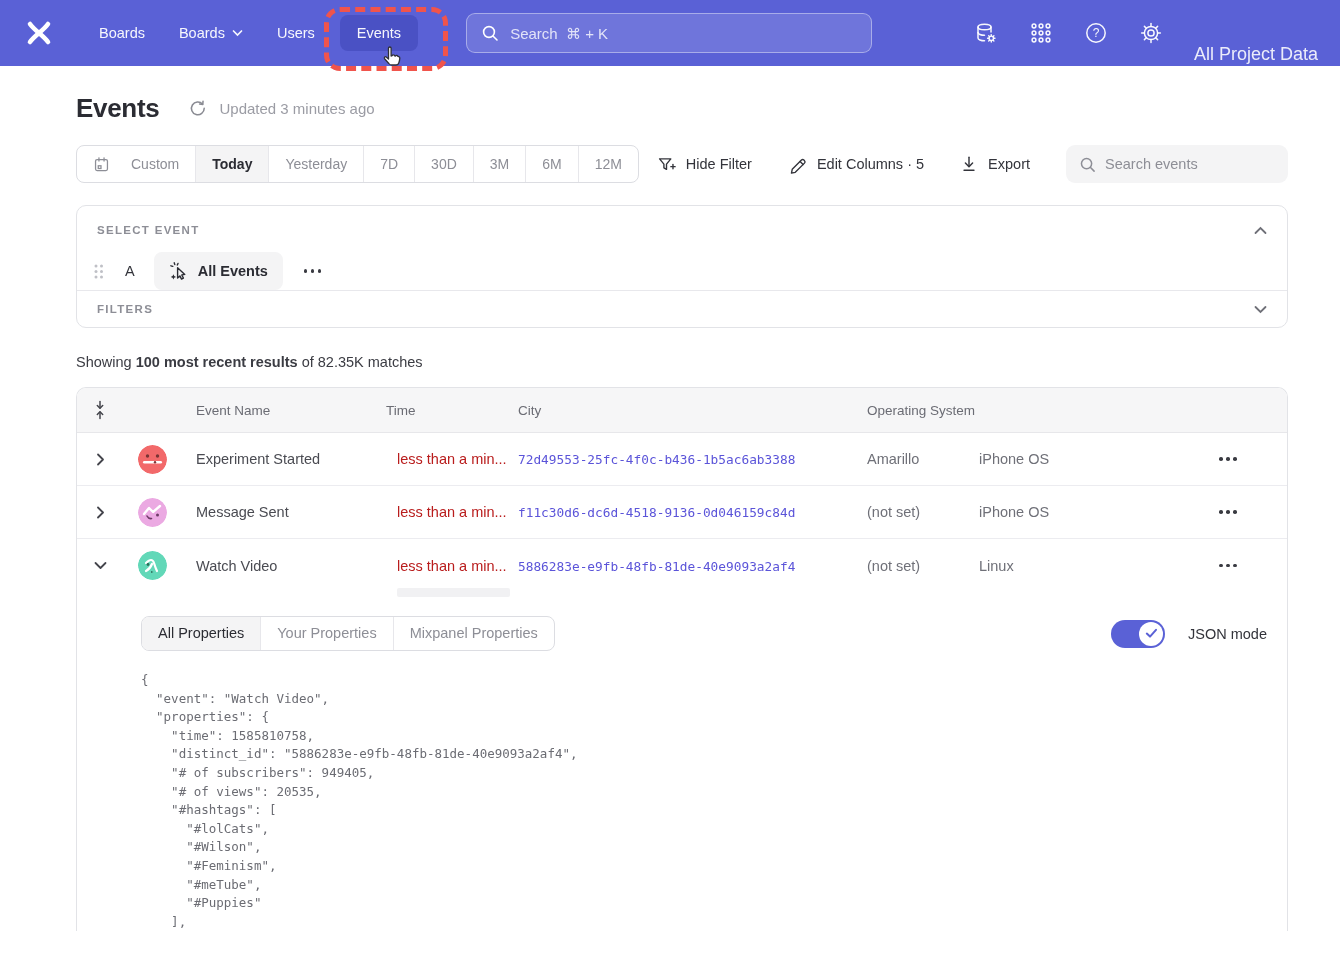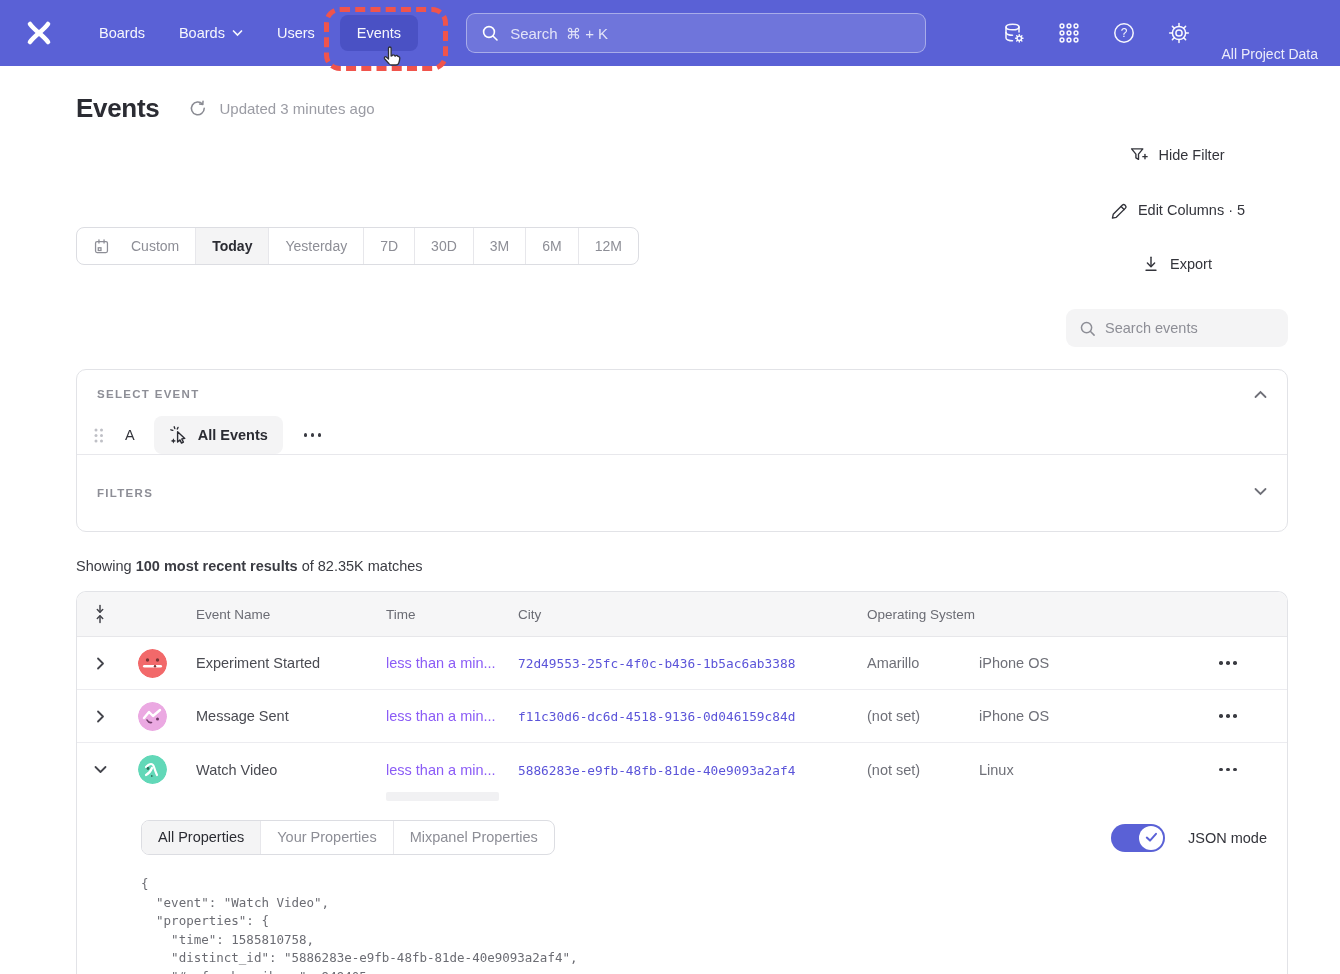--- a/index.html
+++ b/index.html
@@ -11,82 +11,82 @@
     padding:0 22px; position:relative; z-index:10; }
   .logo { width:34px; height:34px; flex:0 0 auto; }
   .nav-items { display:flex; align-items:center; margin-left:26px; }
   .nav-item { color:rgba(255,255,255,.95); font-size:14.5px; padding:10px 17px;
     display:flex; align-items:center; gap:7px; border-radius:8px; cursor:pointer; }
   .nav-item.active { background:#4a51c4; }
   .events-wrap { position:relative; margin-left:8px; }
   .annotation-box { position:absolute; left:-16px; right:-30px; top:-8px; bottom:-20px;
     border:5px dashed #f0544c; border-radius:16px; pointer-events:none; z-index:50; }
   .hand-cursor { position:absolute; left:40px; top:30px; z-index:51; }
-  .nav-search { margin-left:48px; width:460px; height:40px; border-radius:9px;
+  .nav-search { margin-left:48px; width:406px; height:40px; border-radius:9px;
     background:rgba(255,255,255,.13); border:1px solid rgba(255,255,255,.40);
     display:flex; align-items:center; gap:11px; padding:0 14px; }
   .nav-search input { flex:1; background:transparent; border:none; outline:none;
     color:#fff; font-size:15px; font-family:inherit; }
   .nav-search input::placeholder { color:rgba(255,255,255,.80); }
   .nav-right { margin-left:auto; display:flex; align-items:center; gap:31px; }
   .nav-icon { width:24px; height:24px; cursor:pointer; }
   .project { display:flex; align-items:center; gap:14px; cursor:pointer;flex-direction:column; }
   .project-name { font-weight:700; font-size:14.5px; color:#fff; line-height:19px; }
-  .project-scope { font-size:14px; color:rgba(255,255,255,.88); line-height:16px;margin-top:44px; }
+  .project-scope { font-size:18px; color:rgba(255,255,255,.88); line-height:16px;margin-top:44px; }
 
   
   .content { width:1212px; margin-left:76px; }
   .title-row { margin-top:27px; display:flex; align-items:center; }
   .page-title { font-size:26px; font-weight:700; letter-spacing:-.3px; color:#2b2c33; }
   .refresh { margin-left:30px; cursor:pointer; display:flex; }
   .updated { margin-left:12px; font-size:15px; color:#9b9ca4; }
 
   .controls-row { margin-top:21px; display:flex; align-items:center; }
   .seg-group { display:flex; border:1px solid #dcdde2; border-radius:8px; overflow:hidden; background:#fff; }
   .seg { line-height:36px; padding:0 16px; font-size:14px; color:#8d8e96;
     border-left:1px solid #e7e7eb; cursor:pointer; display:flex; align-items:center; gap:21px; white-space:nowrap; }
   .seg:first-child { border-left:none; }
   .seg.active { background:#f4f4f5; color:#2b2c33; font-weight:700; }
-  .tools { margin-left:auto; display:flex; align-items:center; gap:36px;flex-direction:column; }
+  .tools { margin-left:auto; display:flex; align-items:center; gap:36px; }
   .tool-btn { display:flex; align-items:center; gap:10px; font-size:14.5px; font-weight:500;
     color:#33343b; cursor:pointer; white-space:nowrap; }
   .search-events { width:222px; height:38px; background:#f4f4f5; border-radius:9px;
     display:flex; align-items:center; gap:9px; padding:0 13px; }
   .search-events input { flex:1; min-width:0; background:transparent; border:none; outline:none;
     font-size:14.5px; color:#44454c; font-family:inherit; }
   .search-events input::placeholder { color:#8d8e96; }
 
   .card { margin-top:22px; border:1px solid #e2e3e7; border-radius:10px; background:#fff; }
   .qb-head { display:flex; justify-content:space-between; align-items:center; padding:18px 20px 0; }
   .section-label { font-size:11.5px; font-weight:700; letter-spacing:1.3px; color:#8d8e96; }
   .event-row { display:flex; align-items:center; margin:16px 0 0 16px; }
   .row-letter { font-size:14.5px; color:#33343b; margin:0 19px 0 21px; }
   .event-chip { display:flex; align-items:center; gap:9px; background:#f4f4f5; border-radius:8px;
     padding:9px 15px; font-size:14.5px; font-weight:700; color:#2b2c33; cursor:pointer; }
   .dots { display:flex; gap:3.5px; margin-left:19px; cursor:pointer; padding:6px 2px; }
   .dots i { width:3.5px; height:3.5px; border-radius:50%; background:#3a3b42; }
   .add-row { display:flex; align-items:center; gap:10px; margin:16px 0 19px 70px;
     font-size:14.5px; font-weight:500; color:#2b2c33; cursor:pointer; }
-  .filters-row { border-top:1px solid #e8e8ec; padding:32px 20px; display:flex;
-    justify-content:space-between; align-items:flex-start; }
+  .filters-row { border-top:1px solid #e8e8ec; padding:12px 20px; display:flex;
+    justify-content:space-between; align-items:center; }
 
   .results-line { margin-top:26px; font-size:14.5px; color:#3b3c43; }
 
   .table-card { margin-top:17px; border:1px solid #e2e3e7; border-bottom:none;
     border-radius:10px 10px 0 0; overflow:hidden; background:#fff; }
   .grid-row { display:grid; grid-template-columns:46px 73px 190px 132px 349px 112px 190px 1fr;
     align-items:center; }
   .thead { background:#f6f6f7; height:45px; border-bottom:1px solid #e7e7ea;
     font-size:13.5px; color:#6b6c74; }
   .trow { height:53px; border-bottom:1px solid #ececf0; font-size:14.5px; }
   .trow.expanded { border-bottom:none; }
   .cell-center { display:flex; justify-content:center; }
   .avatar { width:29px; height:29px; border-radius:50%; display:block; margin-left:15px; }
   .ev-name { color:#4a4b52; }
-  .ev-time { color:#8b5cf6; position:relative; }
+  .ev-time { color:#b91c1c; position:relative;margin-left:11px; }
   .time-bar { position:absolute; left:0; top:30px; width:113px; height:9px;
     background:#f1f1f3; border-radius:2px; }
   .ev-id { font-family:"DejaVu Sans Mono",monospace; font-size:12.8px; color:#5b54d9;
     text-decoration:none; cursor:pointer;margin-top:20px; }
   .ev-dim { color:#6f7078; }
   .row-chevron { display:flex; justify-content:center; cursor:pointer; }
 
   .detail { padding:24px 20px 0 64px; }
   .detail-top { display:flex; justify-content:space-between; align-items:center; }
   .tabs { display:flex; border:1px solid #dcdde2; border-radius:8px; overflow:hidden; }

